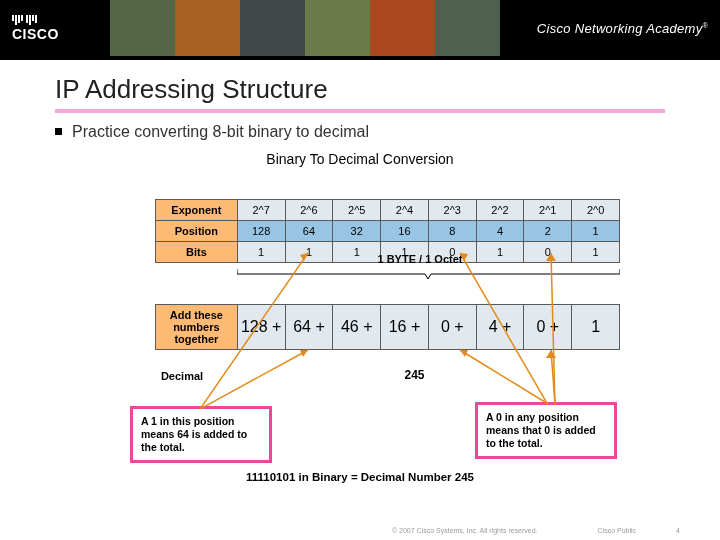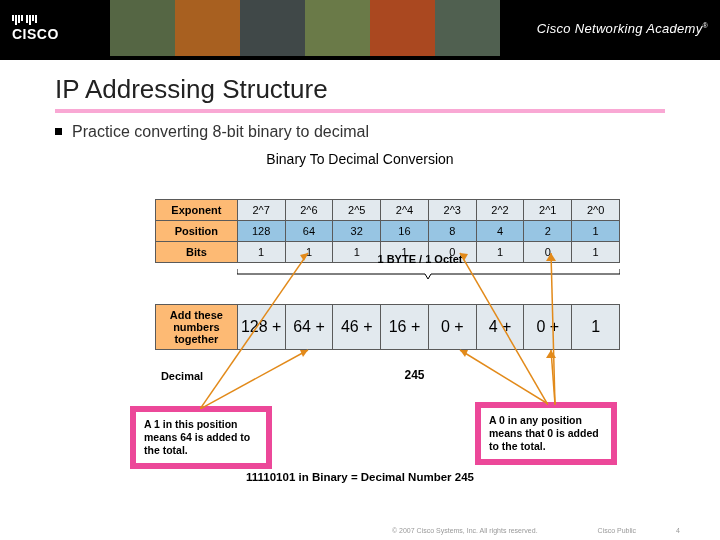--- a/index.html
+++ b/index.html
@@ -47,21 +47,21 @@
   .lab-multi { line-height:1.1; }
 
   .byte-label { position:absolute; top:102px; left:260px; width:120px; text-align:center; font-size:11px; font-weight:bold; color:#000; }
   .byte-brace { position:absolute; top:114px; left:137px; width:383px; height:10px; }
   .byte-brace svg { width:100%; height:100%; }
 
   .dec-row { position:absolute; top:217px; left:41px; width:465px; display:flex; align-items:flex-end; }
   .dec-lab { width:82px; font-weight:bold; font-size:11px; text-align:center; }
   .dec-val { flex:1; text-align:center; font-weight:bold; font-size:12px; color:#000; }
 
-  .note-box { position:absolute; border:6px solid #ec4899; background:#fff; padding:6px 8px; font-size:10.5px; font-weight:bold; line-height:1.25; width:142px; }
+  .note-box { position:absolute; border:3px solid #ec4899; background:#fff; padding:6px 8px; font-size:10.5px; font-weight:bold; line-height:1.25; width:142px; }
   .note-left { top:255px; left:30px; }
   .note-right { top:251px; left:375px; }
 
   .arrow { position:absolute; background:none; }
   .arrow svg line { stroke:#e28a1a; stroke-width:1.5; }
   .arrow svg polygon { fill:#e28a1a; }
 
   .summary { position:absolute; top:320px; left:0; width:520px; text-align:center; font-size:11.5px; font-weight:bold; color:#000; }
 
   .footer { position:absolute; bottom:6px; left:0; width:720px; display:flex; justify-content:space-between; padding:0 40px; font-size:7px; color:#999; }

